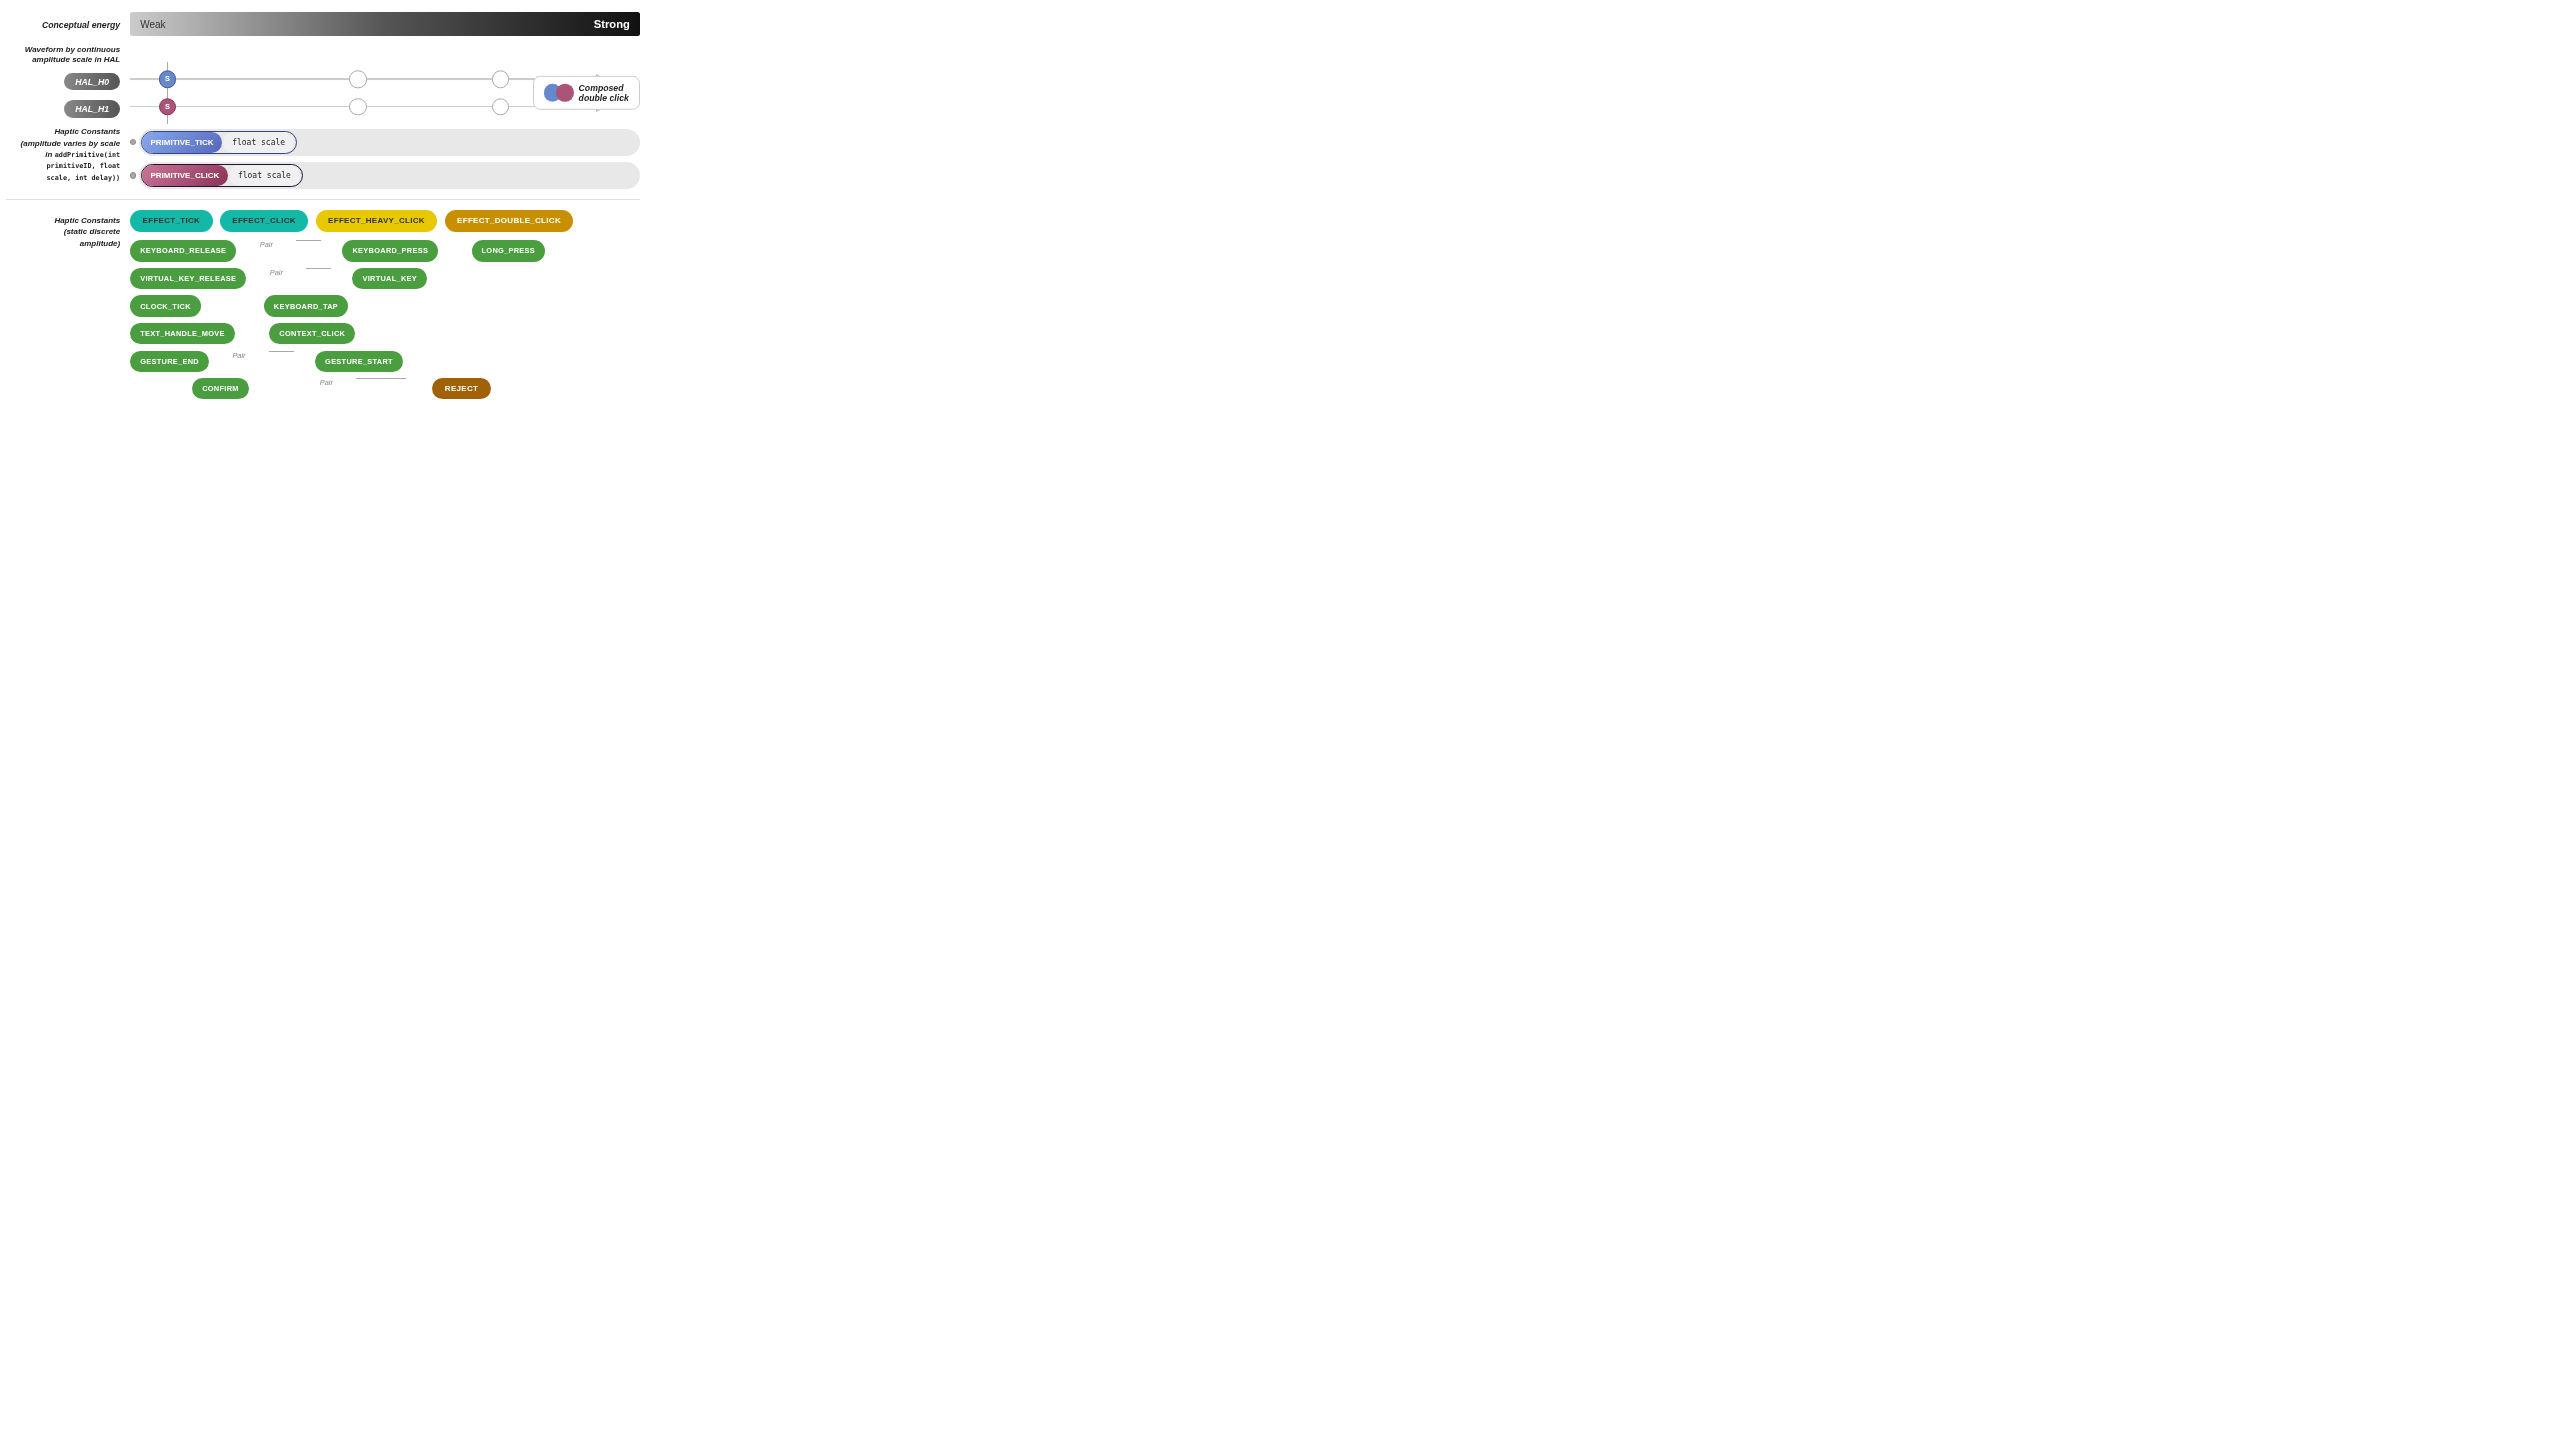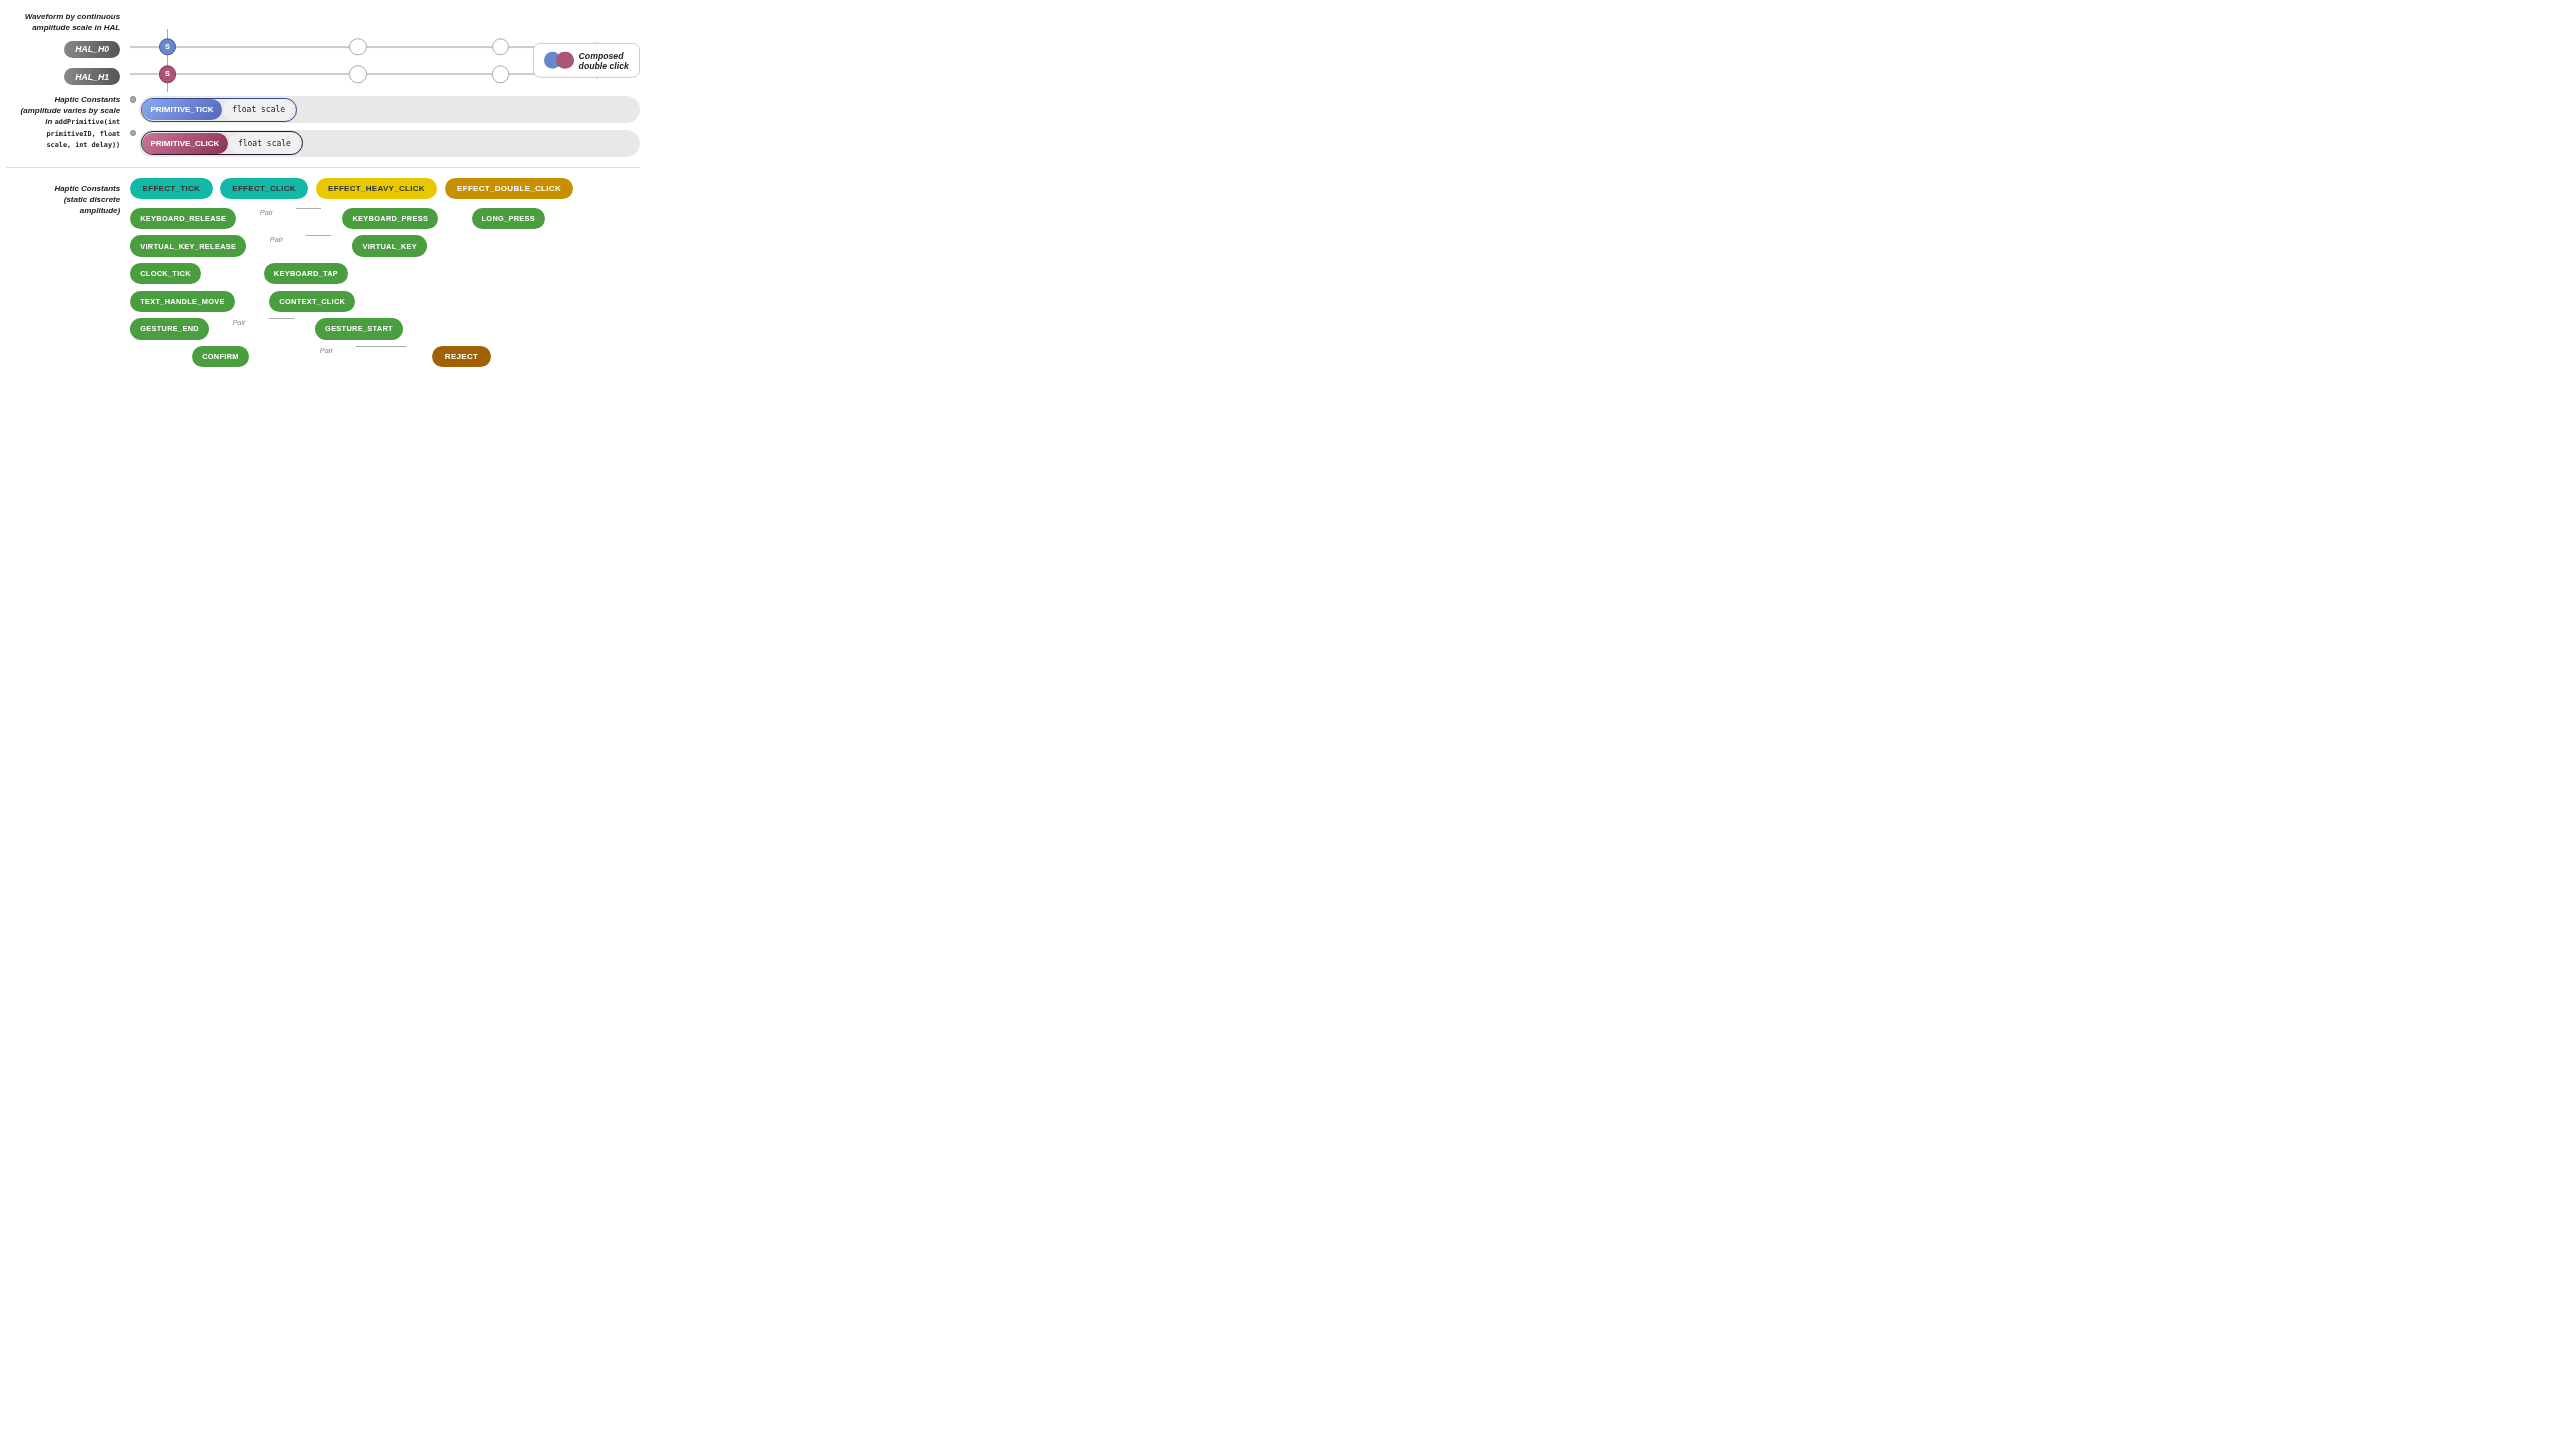--- a/index.html
+++ b/index.html
@@ -188,21 +188,21 @@
     }
     .primitive-bars {
       flex: 1;
       display: flex;
       flex-direction: column;
       gap: 6.2px;
       padding-top: 2.5px;
     }
     .primitive-bar-row {
       display: flex;
-      align-items: flex-start;
+      align-items: center;
     }
     .prim-indicator {
       width: 6.2px;
       height: 6.2px;
       border-radius: 50%;
       background: #aaa;
       border: 1.2px solid #888;
       flex-shrink: 0;
       margin-right: 2.5px;
     }
@@ -358,20 +358,29 @@
       border-radius: 7.4px;
       padding: 6.2px 10px;
       gap: 5px;
     }
   </style>
 </head>
 <body>
 
 <div class="page">
 
+  <div class="energy-row">
+    <div class="label-col">Conceptual energy</div>
+    <div class="energy-bar-container">
+      <div class="energy-gradient-bar">
+        <span class="energy-label-weak">Weak</span>
+        <span class="energy-label-strong">Strong</span>
+      </div>
+    </div>
+  </div>
 
   <div class="waveform-label-row">
     <div class="waveform-label">
       Waveform by continuous<br>amplitude scale in HAL
     </div>
   </div>
 
   <div class="hal-rows-wrapper">
 
     <div class="hal-row">

